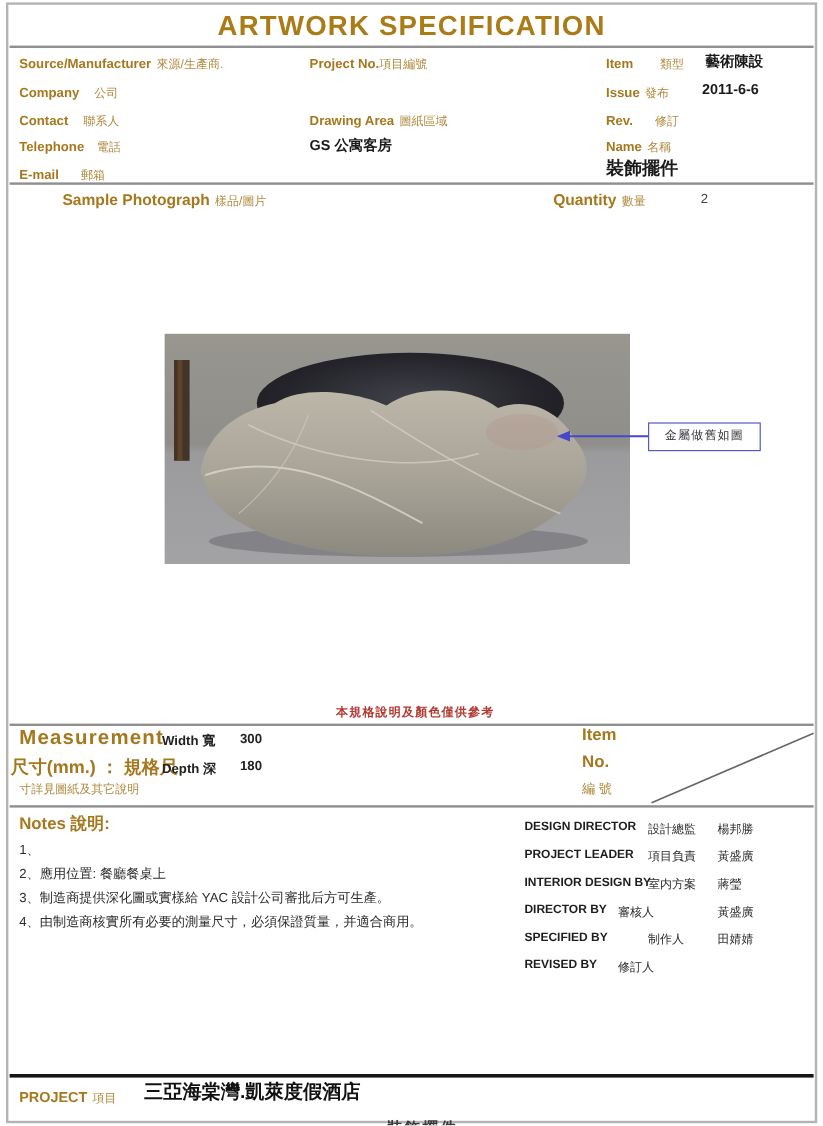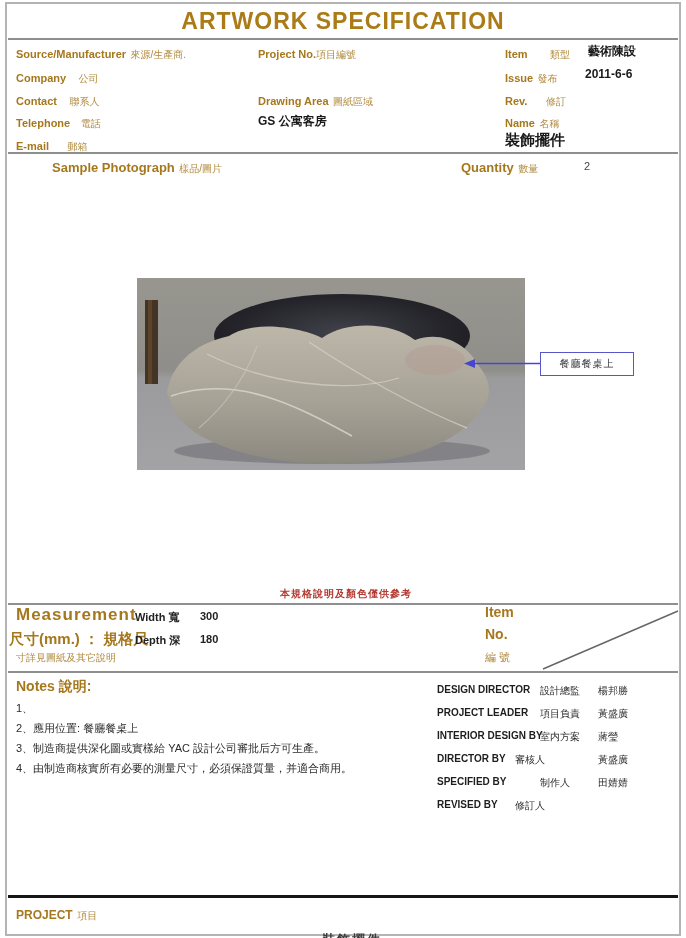--- a/index.html
+++ b/index.html
@@ -149,21 +149,21 @@
       <path d="M 120 68 C 108 100, 88 128, 62 150" stroke="#cfccc1" stroke-width="1.1" fill="none" opacity="0.6"></path>
     </svg>
   </div>
 
   <div class="abs" style="left:464px;top:356px;width:76px;height:15px;">
     <svg width="76" height="15" viewBox="0 0 76 15">
       <line x1="76" y1="7.5" x2="10" y2="7.5" stroke="#4747CE" stroke-width="1.6"></line>
       <polygon points="0,7.5 11,3 11,12" fill="#4747CE"></polygon>
     </svg>
   </div>
-  <div class="ann-box">餐廳餐桌上</div>
+  <div class="ann-box">金屬做舊如圖</div>
 
   <div class="red-notice">本規格說明及顏色僅供參考</div>
 
   <div class="rule" style="top:603px;"></div>
   <div class="abs gold-big" style="left:16px;top:605px;font-size:17px;letter-spacing:1px;">Measurement</div>
   <div class="abs" style="left:9px;top:630px;font-size:15px;color:#A6781E;font-weight:bold;">尺寸(mm.) ： 規格尺</div>
   <div class="abs" style="left:16px;top:651px;font-size:10px;color:#B08A3E;">寸詳見圖紙及其它說明</div>
   <div class="abs" style="left:135px;top:610px;font-size:11px;font-weight:bold;color:#222;">Width 寬</div>
   <div class="abs" style="left:200px;top:610px;font-size:11px;font-weight:bold;color:#222;">300</div>
   <div class="abs" style="left:135px;top:633px;font-size:11px;font-weight:bold;color:#222;">Depth 深</div>
@@ -214,14 +214,15 @@
     <span class="sg-en">REVISED BY</span>
     <span class="sg-cn" style="left:78px;">修訂人</span>
     <span class="sg-name"></span>
   </div>
 
   <div class="rule-thick" style="top:895px;"></div>
   <div class="abs" style="left:16px;top:905px;">
     <span class="en" style="font-size:12px;">PROJECT</span>
     <span class="cn">項目</span>
   </div>
+  <div class="abs" style="left:120px;top:900px;font-size:16px;font-weight:bold;color:#111;">三亞海棠灣.凱萊度假酒店</div>
   <div class="cutoff">裝飾擺件</div>
 </div>
 
 </body></html>

